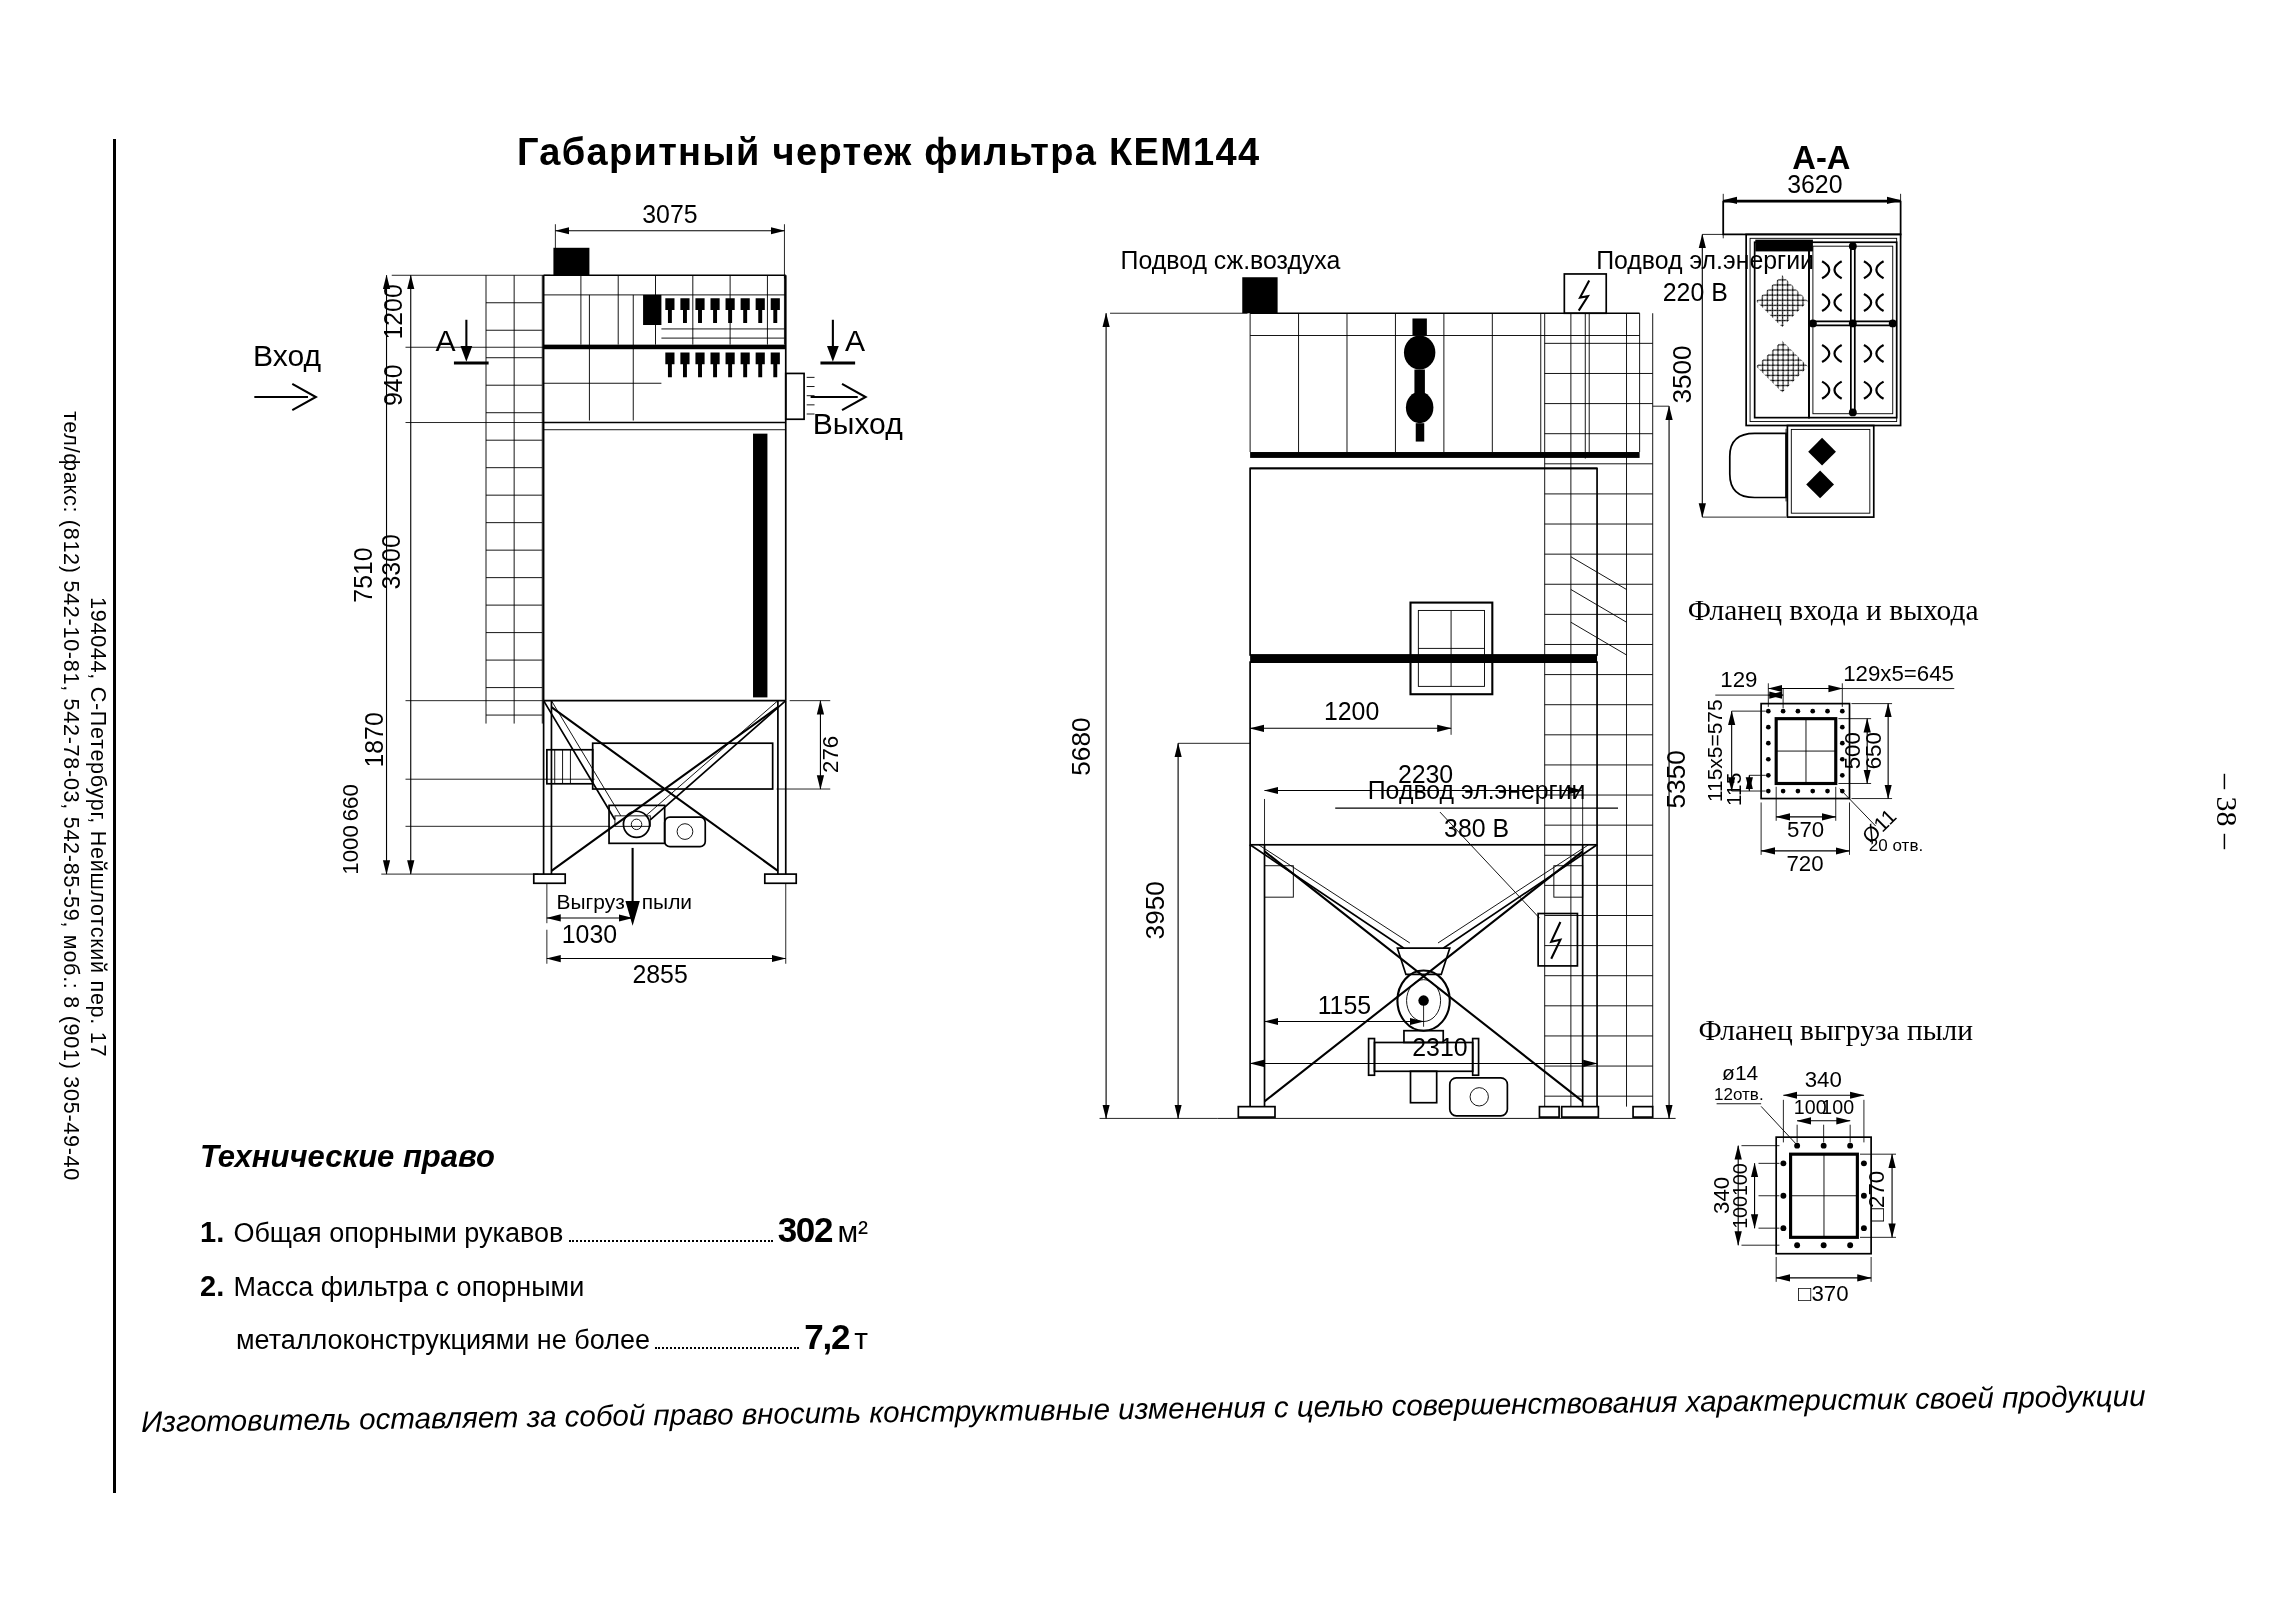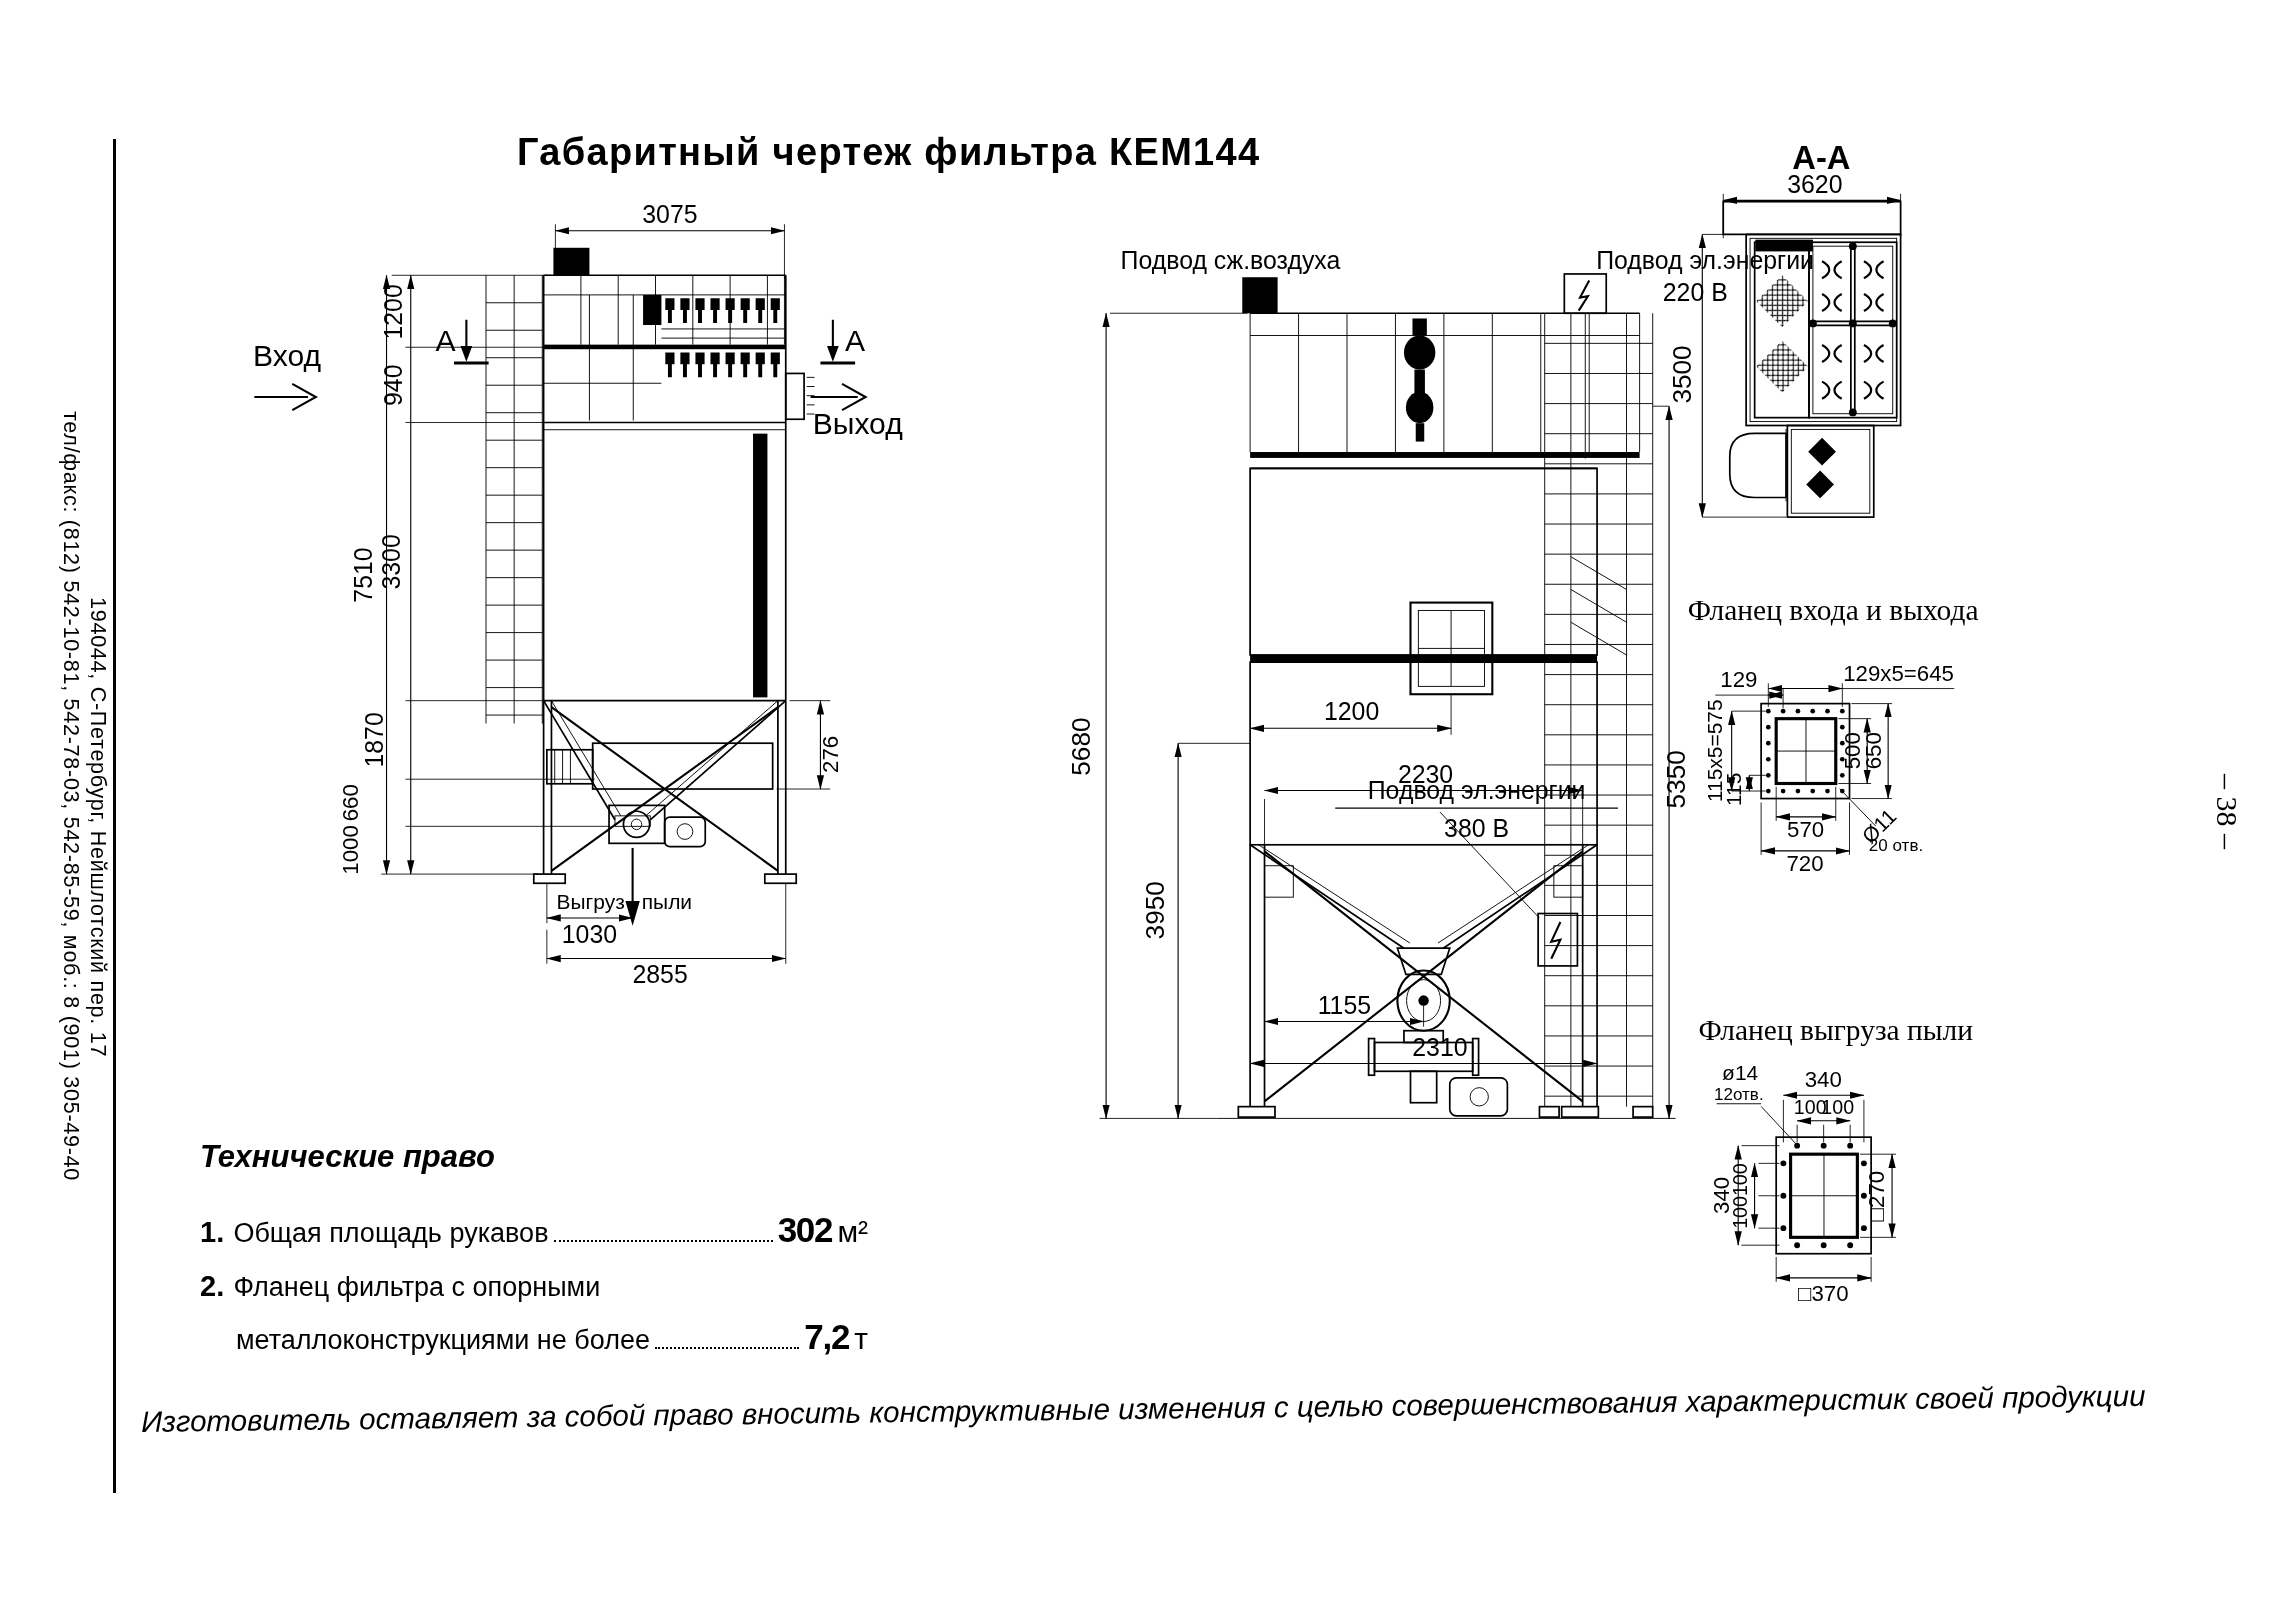--- a/index.html
+++ b/index.html
@@ -486,28 +486,28 @@
       <text class="t32" x="98" y="110" text-anchor="middle">ø14</text>
       <text class="t26" x="96" y="140" text-anchor="middle">12отв.</text>
       <path class="th1" d="M62,146H130 M130,150L183,207"></path>
     </g>
   </svg>
 
   <div>
     <div class="abs tech-h">Технические право</div>
     <div class="abs trow" style="left:200px;top:1210px;width:668px;">
       <span class="tn">1.</span>
-      <span class="tl">Общая площадь рукавов</span>
+      <span class="tl">Общая опорными рукавов</span>
       <span class="dots"></span>
       <span class="tv">302</span>
       <span class="tu">м²</span>
     </div>
     <div class="abs trow" style="left:200px;top:1270px;">
       <span class="tn">2.</span>
-      <span class="tl">Фланец фильтра с опорными</span>
+      <span class="tl">Масса фильтра с опорными</span>
     </div>
     <div class="abs trow" style="left:236px;top:1317px;width:632px;justify-content:space-between;">
       <span class="tl">металлоконструкциями не более</span>
       <span class="dots"></span>
       <span class="tv">7,2</span>
       <span class="tu">т</span>
     </div>
   </div>
 
 </div>

